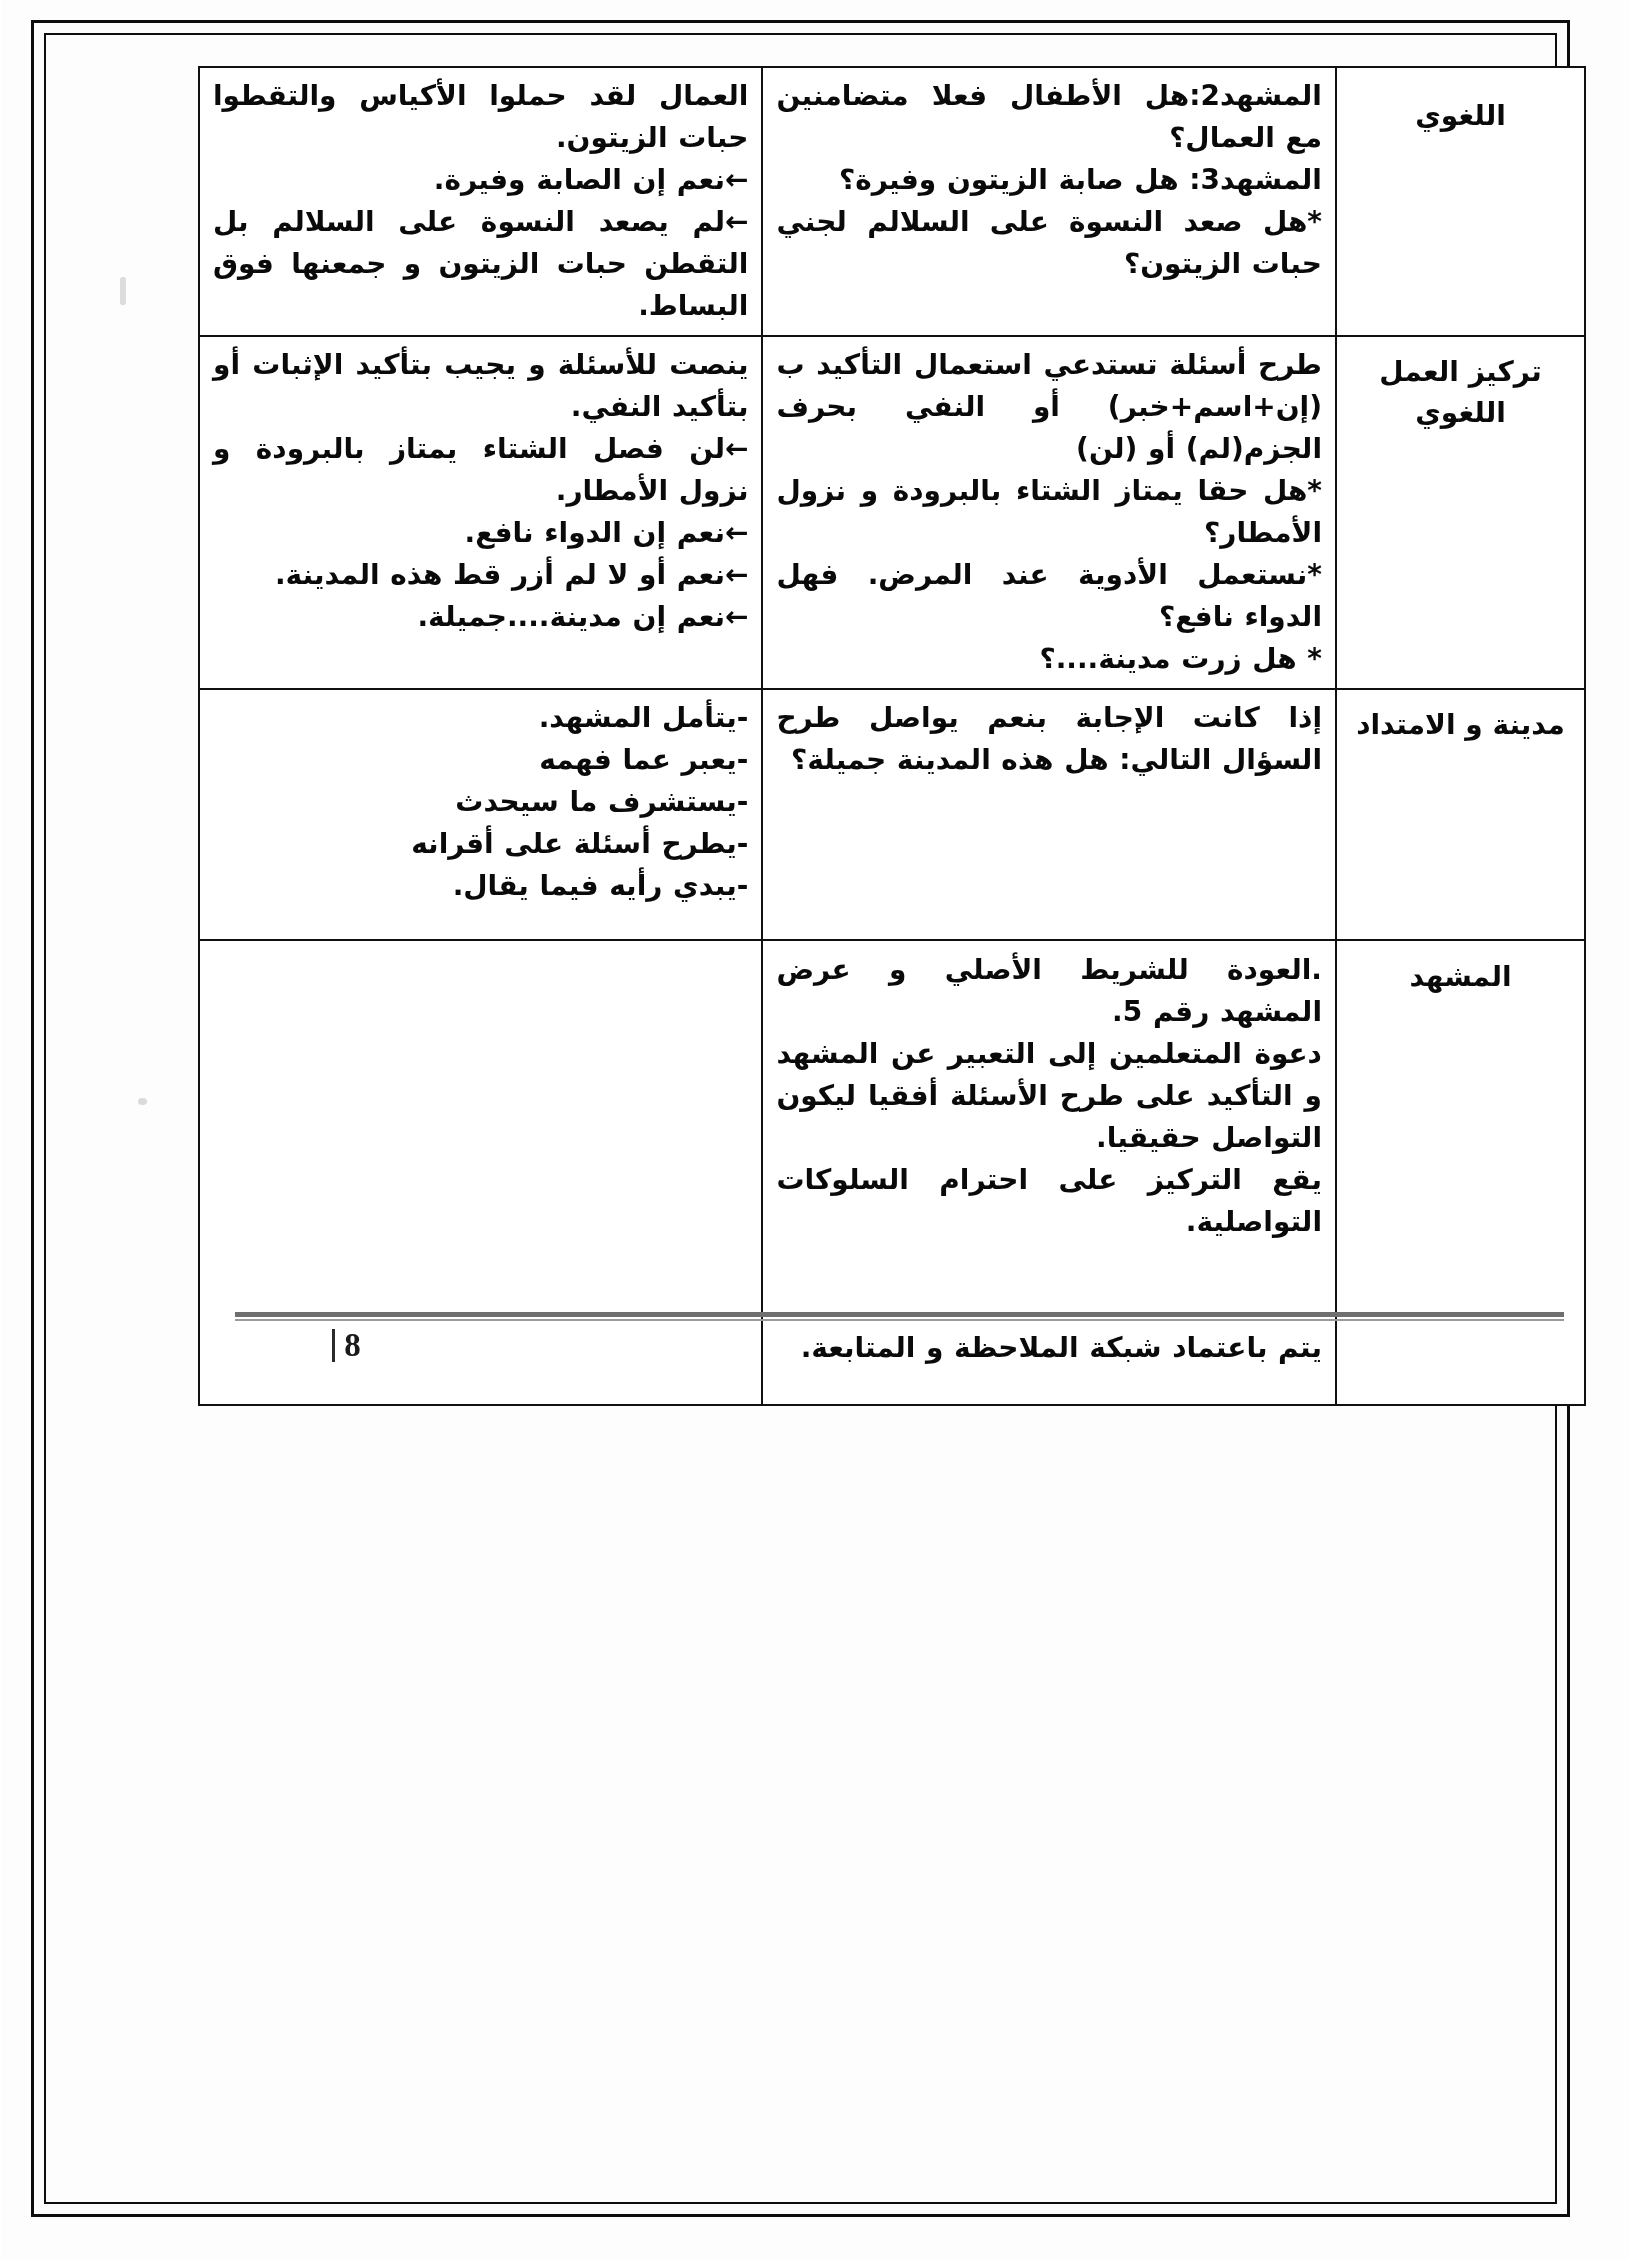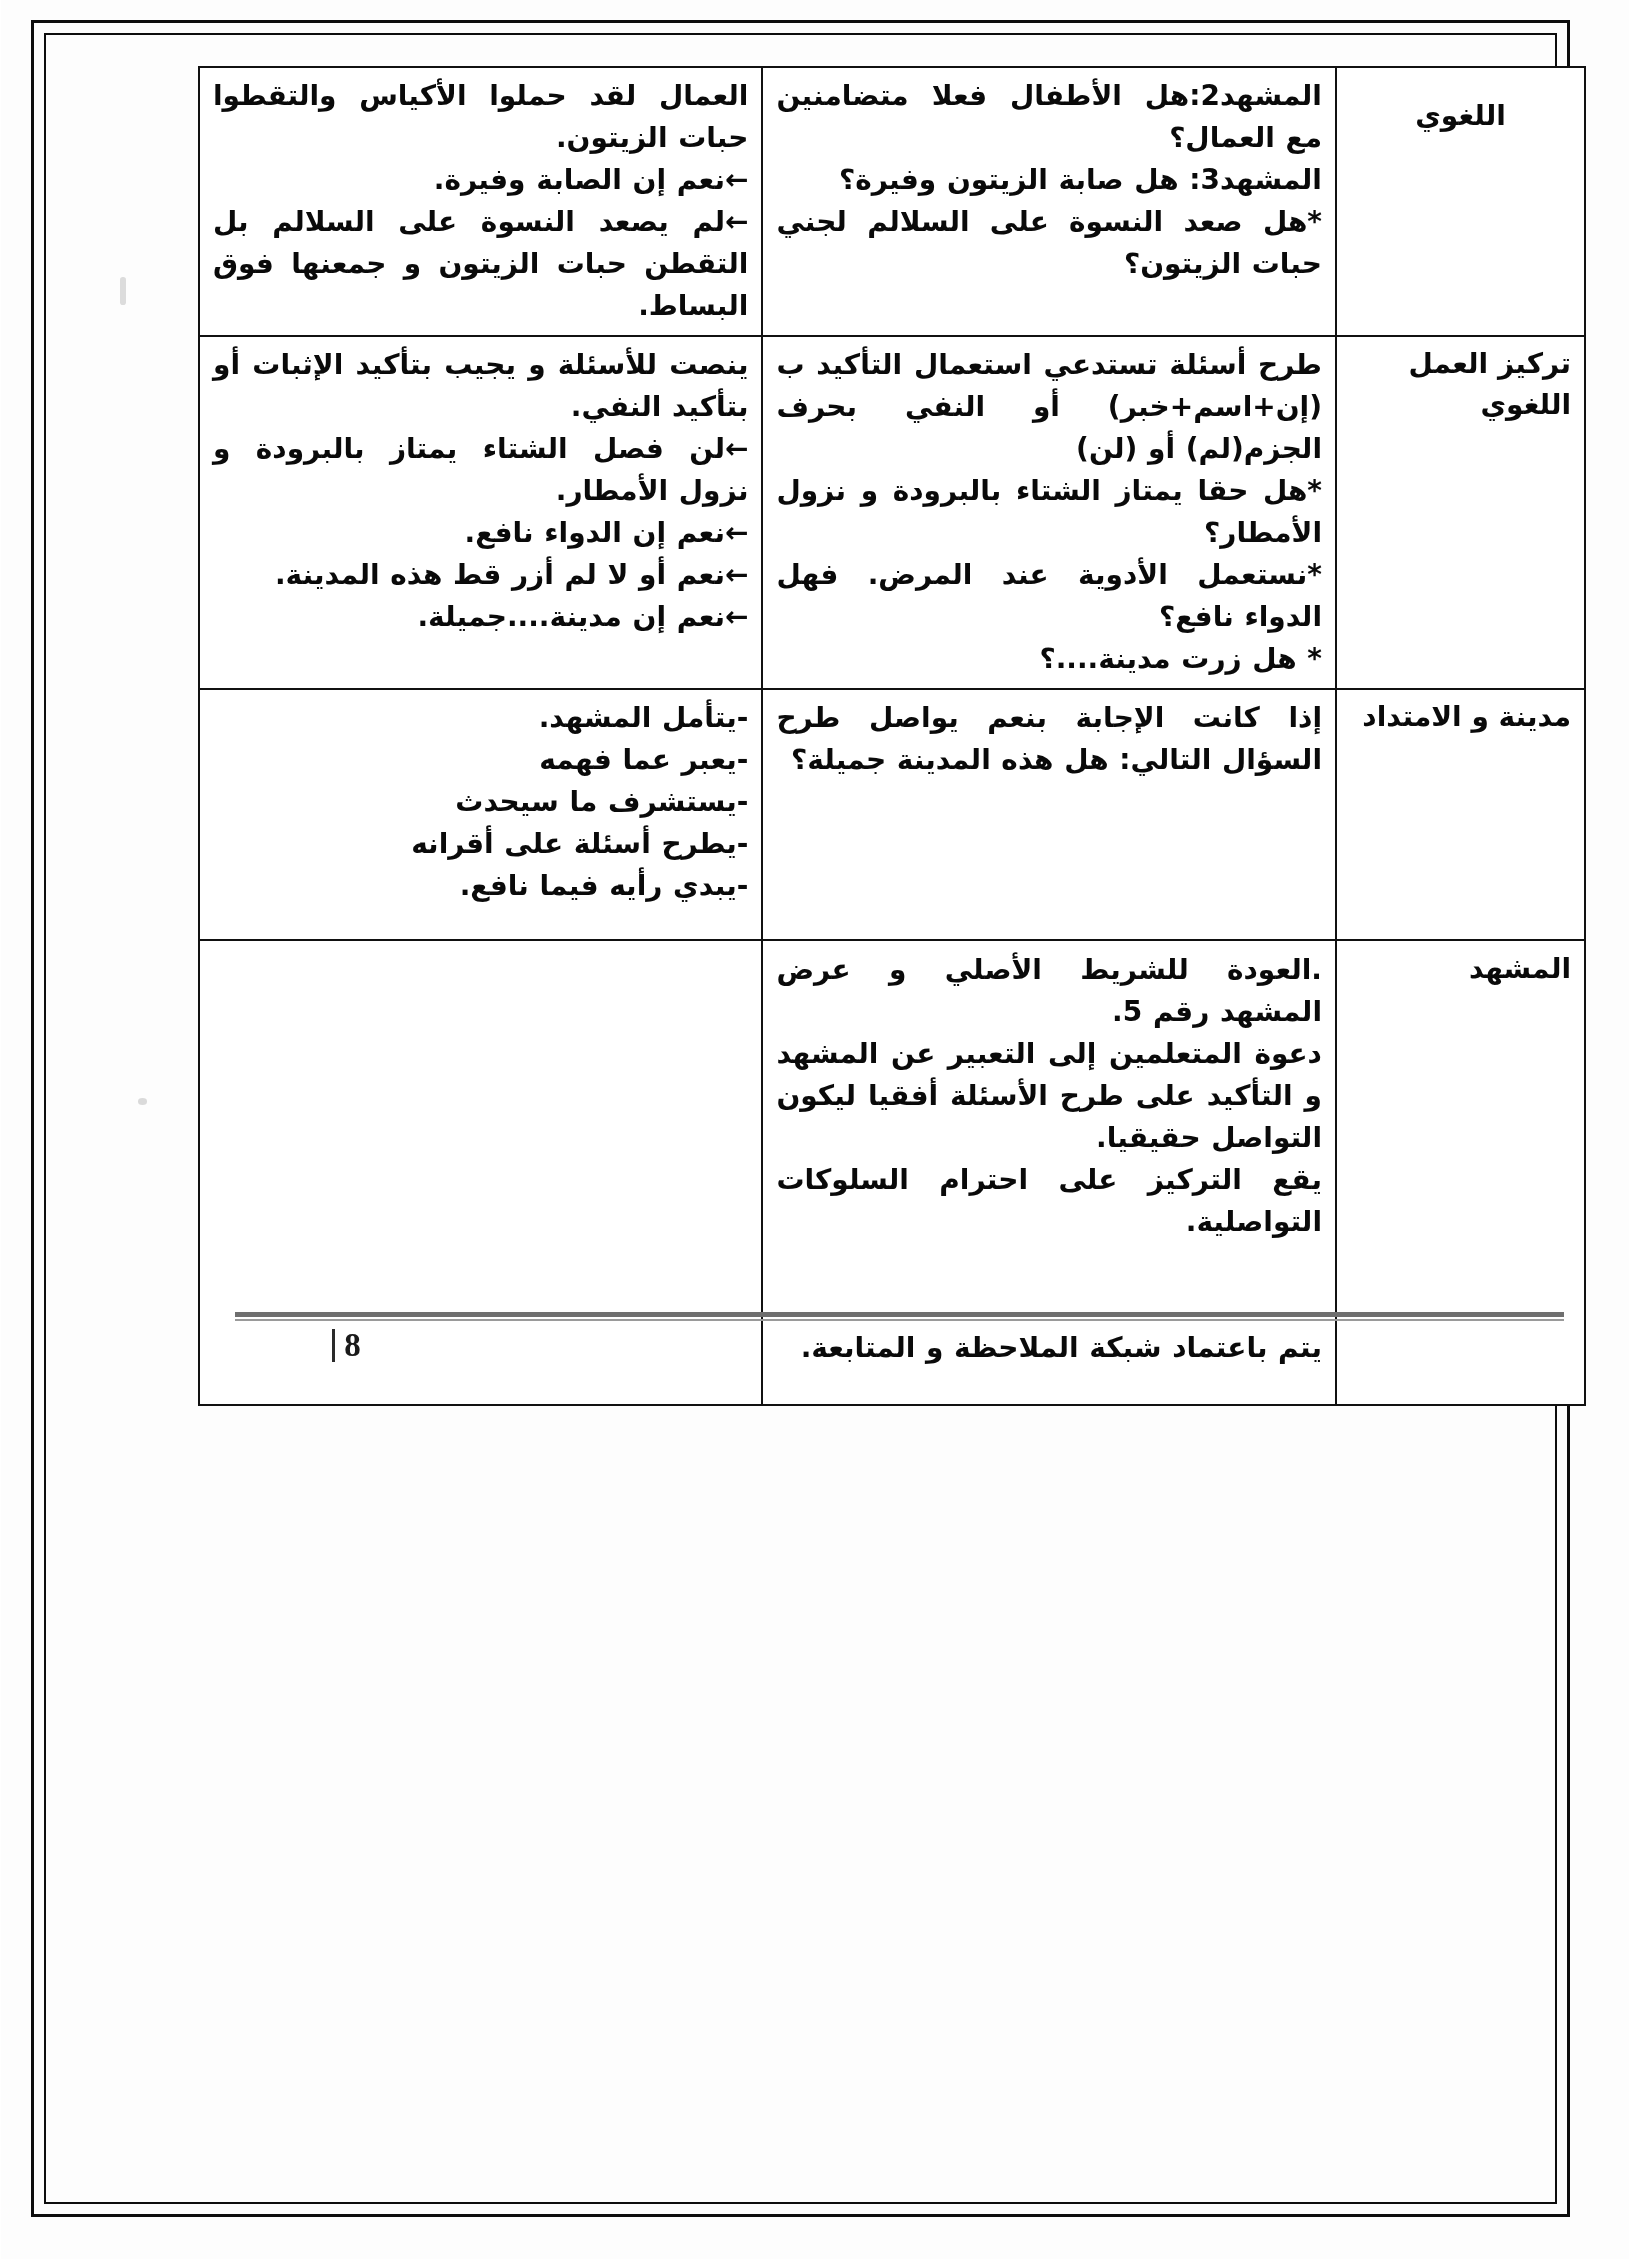--- a/index.html
+++ b/index.html
@@ -72,21 +72,21 @@
   }
   .label-text {
     display: block;
     font-size: 28px;
     font-weight: 700;
     line-height: 1.45;
     letter-spacing: 0px;
     text-align: center;
   }
   .label-pos-1 { margin-top: 21px; }
-  .label-pos-2 { margin-top: 0px; text-align: right; }
+  .label-pos-2 { margin-top: 8px; }
 
   .body-text {
     font-size: 28px;
     font-weight: 700;
     line-height: 1.50;
     text-align: justify;
     text-align-last: right;
     white-space: pre-line;
     word-spacing: 0.9px;
   }
@@ -217,21 +217,21 @@
           <span class="label-text label-pos-2">مدينة و الامتداد</span>
         </td>
         <td class="col-middle pad-top-xs">
           <div class="body-text">إذا كانت الإجابة بنعم يواصل طرح السؤال التالي: هل هذه المدينة جميلة؟</div>
         </td>
         <td class="col-left pad-top-xs">
           <div class="body-text">-يتأمل المشهد.
 -يعبر عما فهمه
 -يستشرف ما سيحدث
 -يطرح أسئلة على أقرانه
--يبدي رأيه فيما نافع.</div>
+-يبدي رأيه فيما يقال.</div>
         </td>
       </tr>
 
       <tr class="row-4">
         <td class="col-label label-cell pad-top-s">
           <span class="label-text label-pos-2">المشهد</span>
         </td>
         <td class="col-middle pad-top-s">
           <div class="body-text">.العودة للشريط الأصلي و عرض المشهد رقم 5.
 دعوة المتعلمين إلى التعبير عن المشهد و التأكيد على طرح الأسئلة أفقيا ليكون التواصل حقيقيا.

